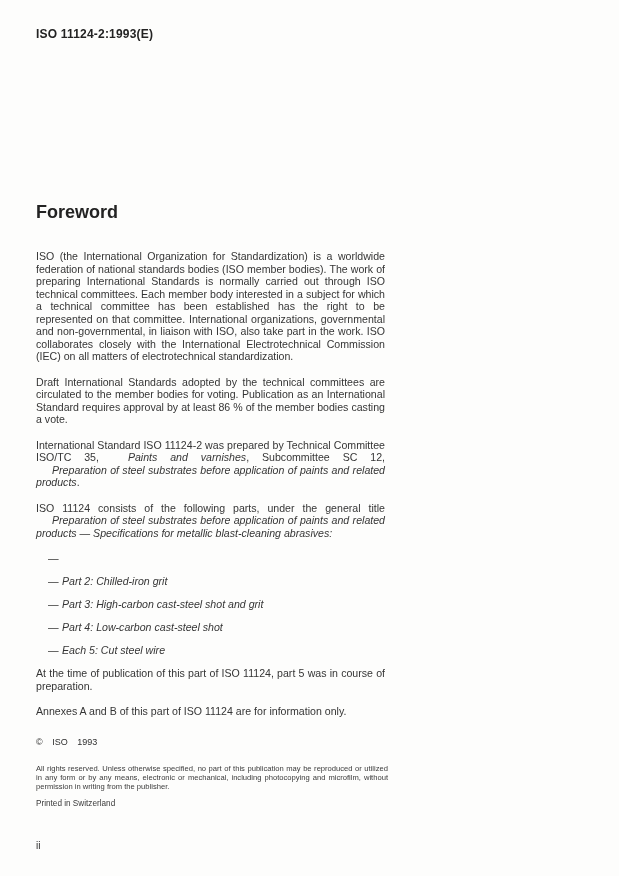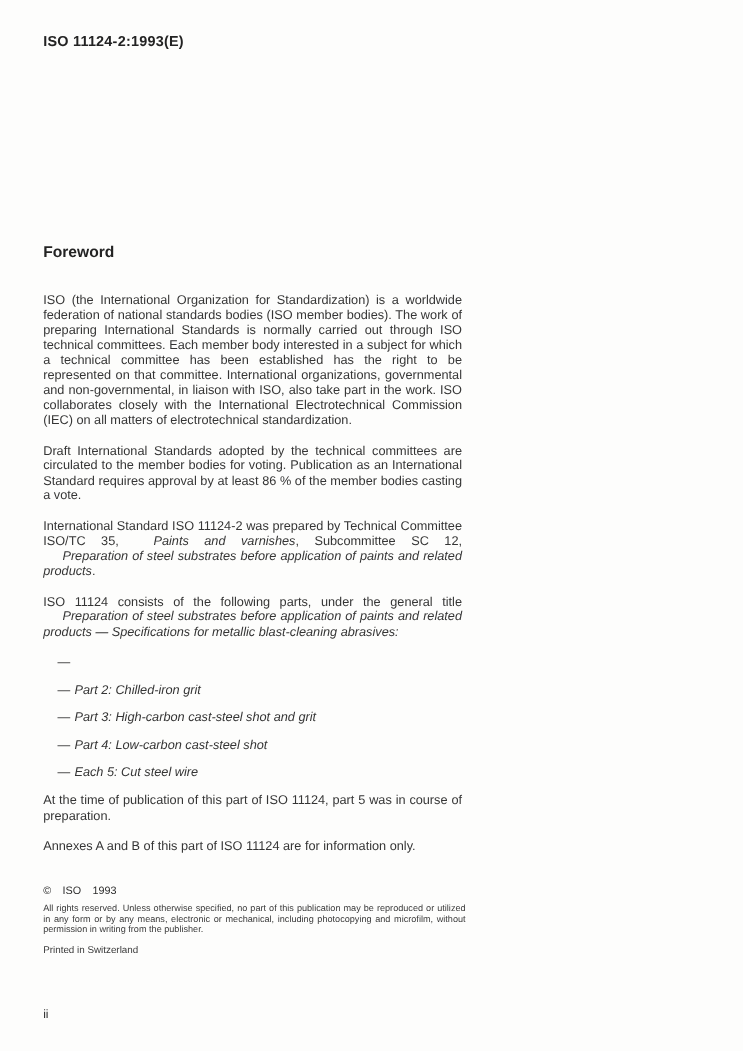--- a/index.html
+++ b/index.html
@@ -21,21 +21,21 @@
     color: #232323;
     letter-spacing: 0.2px;
   }
   .content {
     position: absolute;
     left: 36px;
     top: 202px;
     width: 349px;
   }
   .section-title {
-    font-size: 13px;
+    font-size: 18px;
     font-weight: bold;
     color: #232323;
     margin: 0 0 27px 0;
   }
   .body-para {
     font-size: 10.6px;
     line-height: 12.5px;
     text-align: justify;
     margin: 0 0 13px 0;
   }
@@ -53,21 +53,21 @@
   .footer {
     position: absolute;
     left: 36px;
     top: 737px;
     width: 372px;
     color: #3a3a3a;
   }
   .copyright-line {
     font-size: 9px;
     word-spacing: 7px;
-    margin-bottom: 5px;
+    margin-bottom: 17px;
     color: #2e2e2e;
   }
   .rights-text {
     font-size: 7.6px;
     line-height: 9.2px;
     text-align: justify;
     width: 352px;
     margin-bottom: 4px;
   }
   .org-block {

